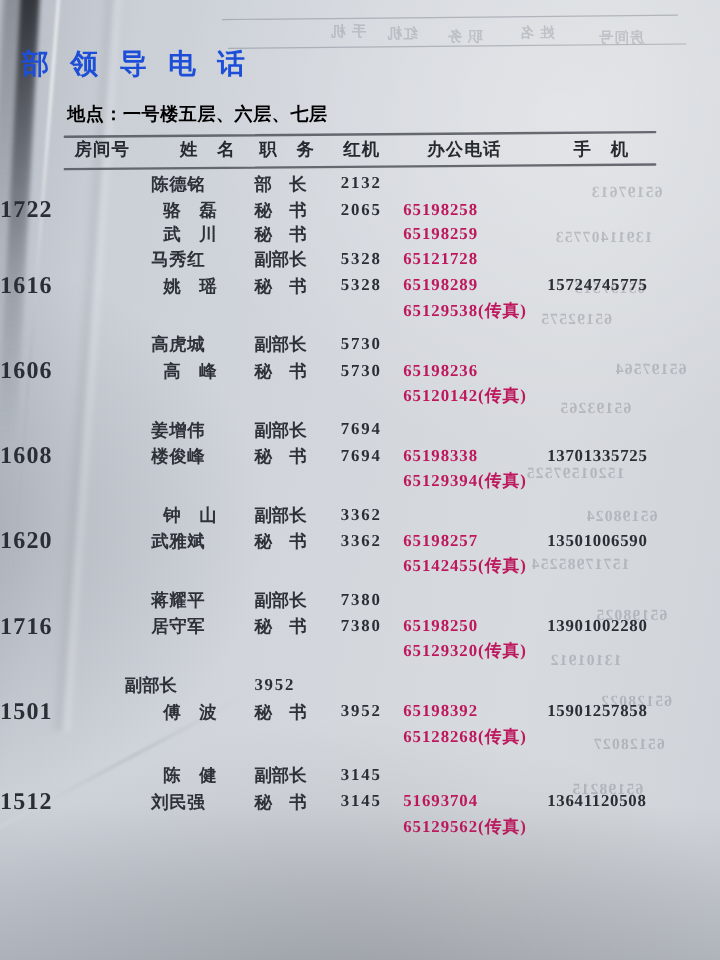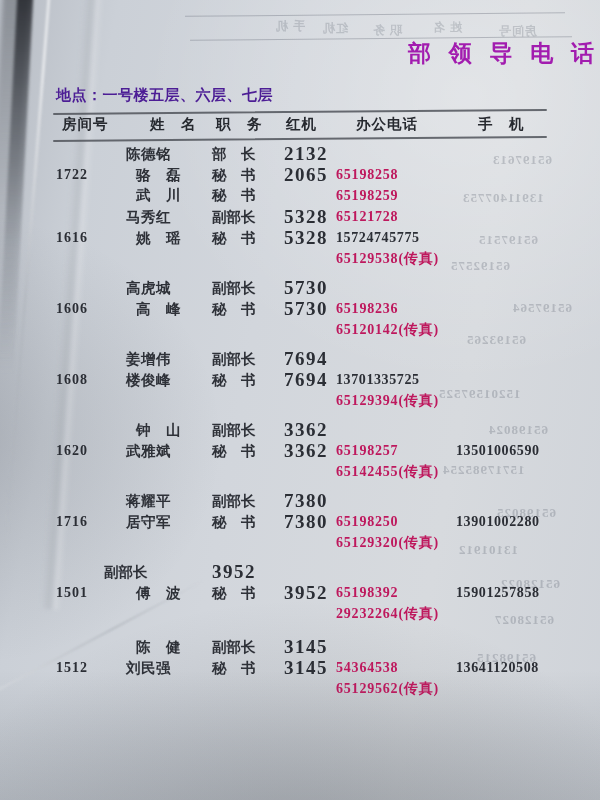--- a/index.html
+++ b/index.html
@@ -62,26 +62,26 @@
     position:absolute;transform:scaleX(-1);
     color:rgba(95,103,117,0.30);filter:blur(0.4px);
     font-weight:600;letter-spacing:1px;font-size:13px;white-space:nowrap;
   }
   .ghost-frag.top{font-size:12px;color:rgba(95,103,117,0.26);}
 
   
   .sheet{position:absolute;inset:0;color:#2b2e35;}
   .title{
     position:absolute;top:38px;left:0;right:0;margin:0;
-    text-align:right;font-size:23px;font-weight:700;
-    letter-spacing:6px;text-indent:6px;color:#a21caf;
+    text-align:left;font-size:23px;font-weight:700;
+    letter-spacing:6px;text-indent:6px;color:#1d4ed8;padding-left:12px;
   }
   .location{
     position:absolute;top:86px;left:56px;
-    font-size:15px;font-weight:700;letter-spacing:0.5px;color:#4c1d95;
+    font-size:15px;font-weight:700;letter-spacing:0.5px;color:#000000;
   }
   .rule{
     position:absolute;left:53px;width:494px;height:2px;
     background:#50545b;border-radius:1px;opacity:0.85;
     transform:rotate(-0.45deg);
   }
   .rule-1{top:111px;}
   .rule-2{top:138px;}
 
   .grid6{
@@ -97,25 +97,25 @@
   .h-name{padding-left:50px;}
   .h-title{padding-left:8px;}
   .h-red{padding-left:6px;}
   .h-office{padding-left:20px;}
   .h-mobile{padding-left:22px;}
 
   .rows{position:absolute;top:143px;left:0;width:576px;}
   .row{height:21px;align-items:center;font-size:14.5px;font-weight:600;color:#2e3138;}
   .row.gap8{margin-top:8px;}
   .row.gap12{margin-top:12px;}
-  .c-room{text-align:right;padding-right:12px;letter-spacing:1px;font-size:14px;color:#2b2e35;}
+  .c-room{text-align:left;padding-right:12px;letter-spacing:1px;font-size:20px;color:#2b2e35;}
   .c-name{padding-left:26px;letter-spacing:0.5px;}
   .row.spaced .c-name{padding-left:36px;}
   .c-title{padding-left:4px;}
-  .c-red{padding-left:4px;letter-spacing:1.5px;font-size:19px;color:#2b2e35;}
+  .c-red{padding-left:4px;letter-spacing:1.5px;font-size:14px;color:#2b2e35;}
   .c-office{letter-spacing:0.8px;font-size:14px;color:#be185d;}
   .c-mobile{letter-spacing:0.6px;font-size:14px;color:#2b2e35;}
 </style>
 </head>
 <body>
 
 <div class="stage">
 
   <div class="paper"></div>
   <div class="gutter"></div>
@@ -198,20 +198,21 @@
           <span class="c-title">副部长</span>
           <span class="c-red">5328</span>
           <span class="c-office">65121728</span>
           <span class="c-mobile"></span>
         </div>
         <div class="row grid6 kind-secretary spaced">
           <span class="c-room">1616</span>
           <span class="c-name">姚　瑶</span>
           <span class="c-title">秘　书</span>
           <span class="c-red">5328</span>
+          <span class="c-office">65198289</span>
           <span class="c-mobile">15724745775</span>
         </div>
         <div class="row grid6 kind-fax">
           <span class="c-room"></span>
           <span class="c-name"></span>
           <span class="c-title"></span>
           <span class="c-red"></span>
           <span class="c-office">65129538(传真)</span>
           <span class="c-mobile"></span>
         </div>
@@ -244,20 +245,21 @@
           <span class="c-title">副部长</span>
           <span class="c-red">7694</span>
           <span class="c-office"></span>
           <span class="c-mobile"></span>
         </div>
         <div class="row grid6 kind-secretary">
           <span class="c-room">1608</span>
           <span class="c-name">楼俊峰</span>
           <span class="c-title">秘　书</span>
           <span class="c-red">7694</span>
+          <span class="c-office">65198338</span>
           <span class="c-mobile">13701335725</span>
         </div>
         <div class="row grid6 kind-fax">
           <span class="c-room"></span>
           <span class="c-name"></span>
           <span class="c-title"></span>
           <span class="c-red"></span>
           <span class="c-office">65129394(传真)</span>
           <span class="c-mobile"></span>
         </div>
@@ -322,37 +324,37 @@
           <span class="c-title">秘　书</span>
           <span class="c-red">3952</span>
           <span class="c-office">65198392</span>
           <span class="c-mobile">15901257858</span>
         </div>
         <div class="row grid6 kind-fax">
           <span class="c-room"></span>
           <span class="c-name"></span>
           <span class="c-title"></span>
           <span class="c-red"></span>
-          <span class="c-office">29232264(传真)</span>
+          <span class="c-office">65128268(传真)</span>
           <span class="c-mobile"></span>
         </div>
         <div class="row grid6 kind-leader gap12 spaced">
           <span class="c-room"></span>
           <span class="c-name">陈　健</span>
           <span class="c-title">副部长</span>
           <span class="c-red">3145</span>
           <span class="c-office"></span>
           <span class="c-mobile"></span>
         </div>
         <div class="row grid6 kind-secretary">
           <span class="c-room">1512</span>
           <span class="c-name">刘民强</span>
           <span class="c-title">秘　书</span>
           <span class="c-red">3145</span>
-          <span class="c-office">54364538</span>
+          <span class="c-office">51693704</span>
           <span class="c-mobile">13641120508</span>
         </div>
         <div class="row grid6 kind-fax">
           <span class="c-room"></span>
           <span class="c-name"></span>
           <span class="c-title"></span>
           <span class="c-red"></span>
           <span class="c-office">65129562(传真)</span>
           <span class="c-mobile"></span>
         </div>

